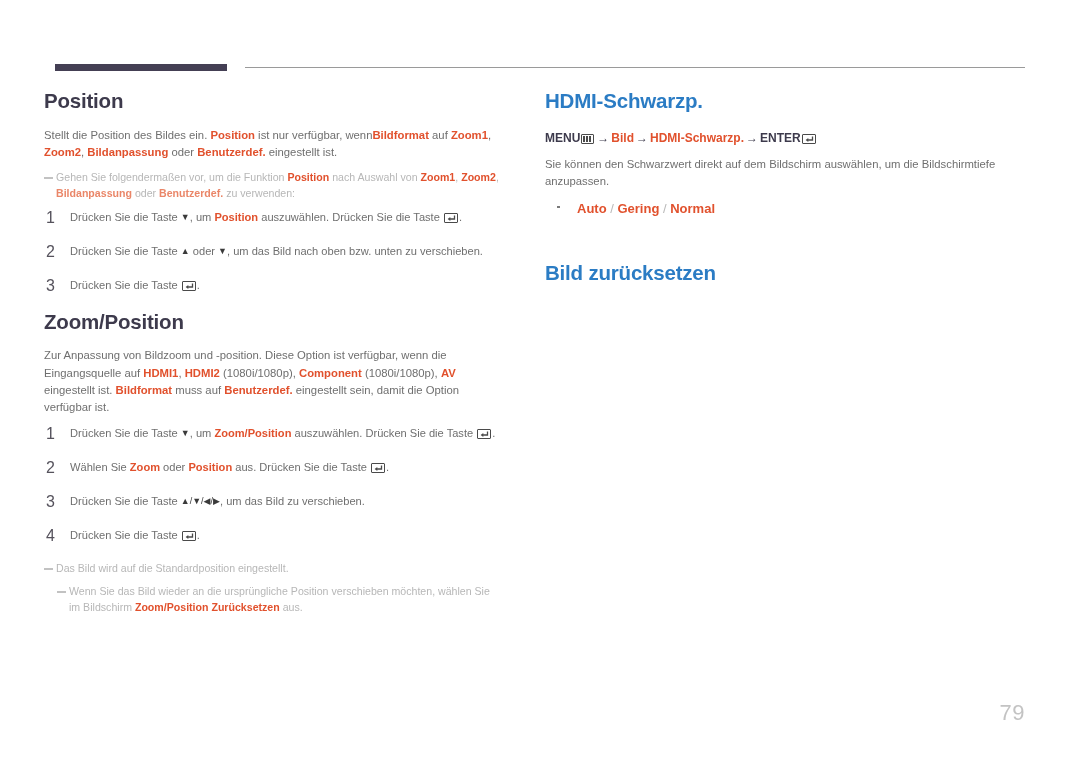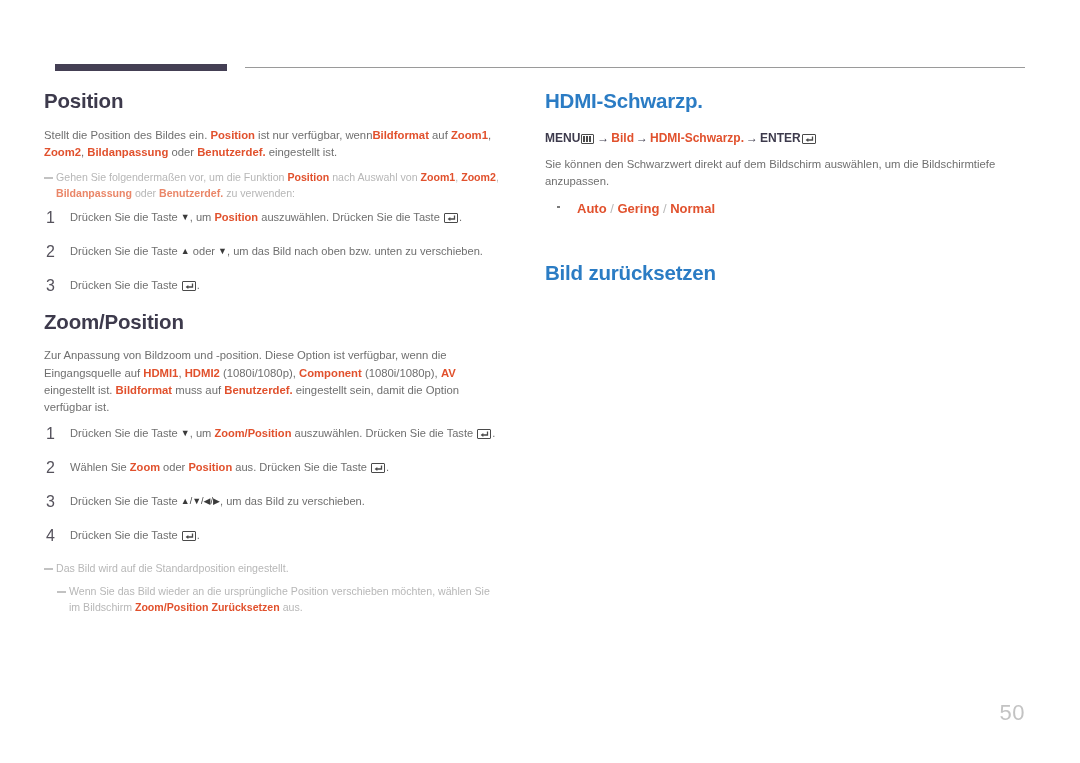--- a/index.html
+++ b/index.html
@@ -301,15 +301,15 @@
 
     </div>
 
     <div class="sec" style="margin-top:44px">
       <h2 class="sec-title blue">Bild zurücksetzen</h2>
 
 
     </div>
   </div>
 
-  <div class="pageno">50</div>
+  <div class="pageno">79</div>
 
 </div>
 
 </body></html>

